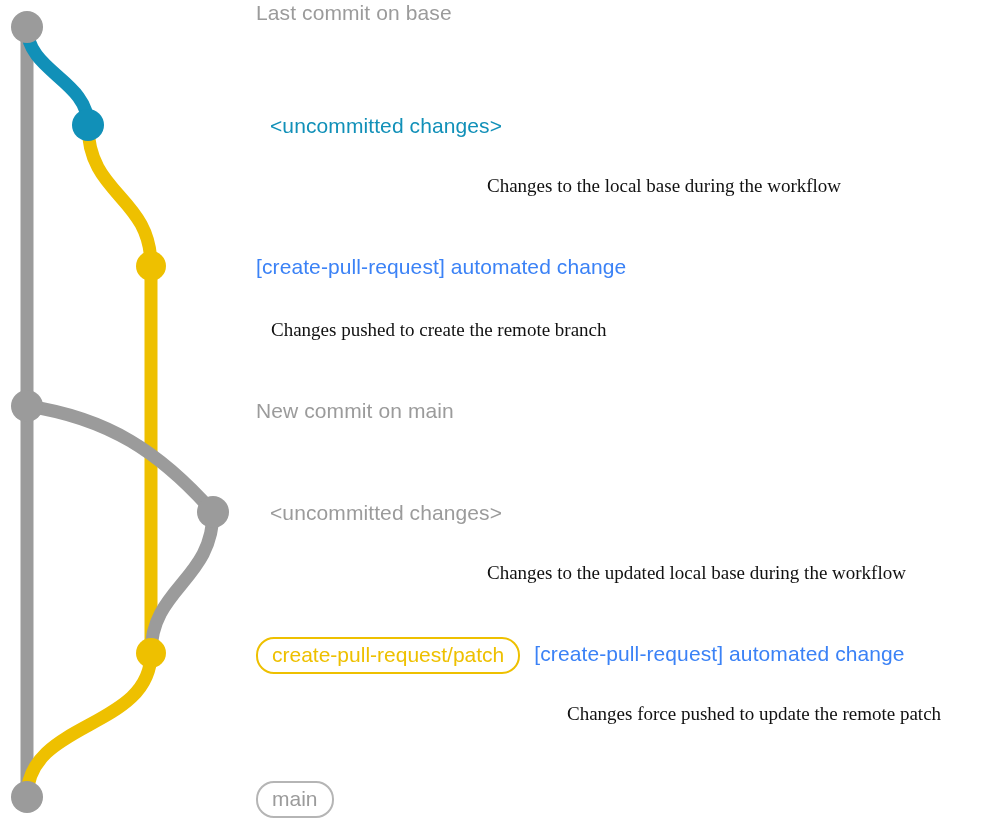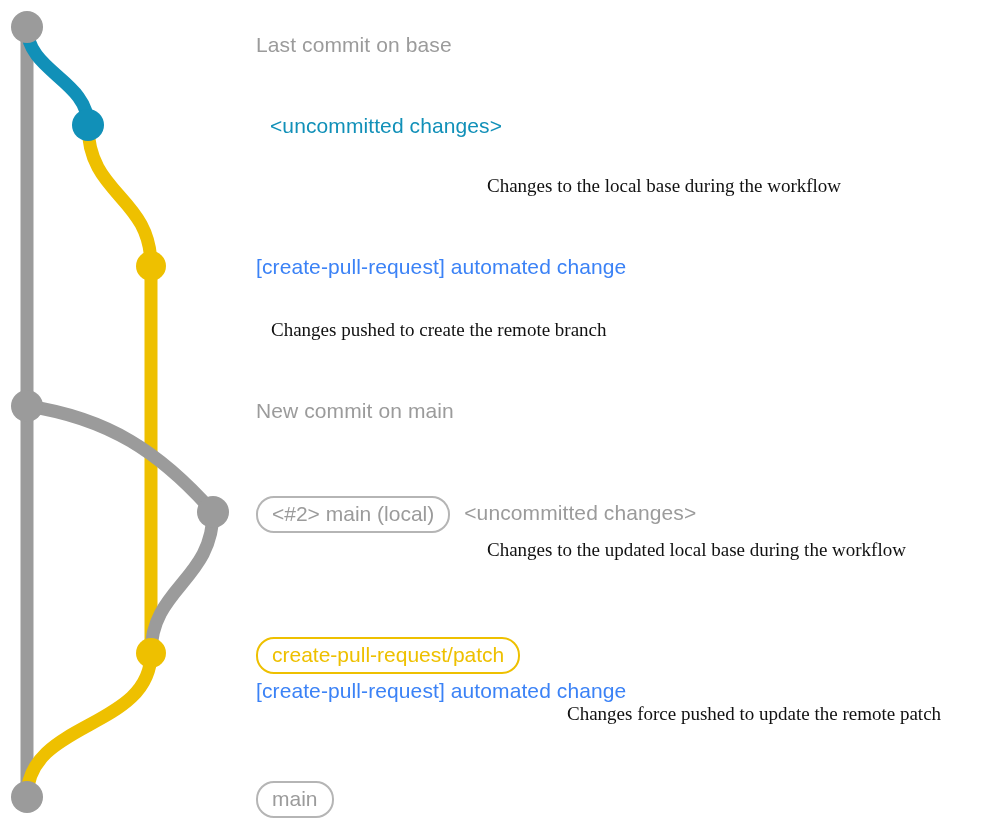--- a/index.html
+++ b/index.html
@@ -83,47 +83,46 @@
 
   <circle cx="27" cy="27" r="16" fill="#9b9b9b"></circle>
   <circle cx="88" cy="125" r="16" fill="#1190b8"></circle>
   <circle cx="151" cy="266" r="15" fill="#eec000"></circle>
   <circle cx="27" cy="406" r="16" fill="#9b9b9b"></circle>
   <circle cx="213" cy="512" r="16" fill="#9b9b9b"></circle>
   <circle cx="151" cy="653" r="15" fill="#eec000"></circle>
   <circle cx="27" cy="797" r="16" fill="#9b9b9b"></circle>
 </svg>
 
-<div class="row" style="left:256px; top:32px;">
+<div class="row" style="left:256px; top:0;">
   <span class="headline c-gray">Last commit on base</span>
 </div>
 
 <div class="row" style="left:256px; top:109px;">
   <span class="gap"></span>
   <span class="headline c-teal" style="margin-top:4px;">&lt;uncommitted changes&gt;</span>
 </div>
 <div class="desc" style="left:487px; top:146px;">Changes to the local base during the workflow</div>
 
 <div class="row" style="left:256px; top:254px;">
   <span class="headline c-gold">[create-pull-request] automated change</span>
 </div>
 <div class="desc" style="left:271px; top:290px;">Changes pushed to create the remote branch</div>
 
 <div class="row" style="left:256px; top:398px;">
   <span class="headline c-gray">New commit on main</span>
 </div>
 
 <div class="row" style="left:256px; top:496px;">
-  <span class="badge b-gray">&lt;#2&gt; main (local)</span>
   <span class="gap"></span>
   <span class="headline c-gray" style="margin-top:4px;">&lt;uncommitted changes&gt;</span>
 </div>
-<div class="desc" style="left:487px; top:510px;">Changes to the updated local base during the workflow</div>
+<div class="desc" style="left:487px; top:533px;">Changes to the updated local base during the workflow</div>
 
-<div class="row" style="left:256px; top:637px;flex-direction:column;">
+<div class="row" style="left:256px; top:637px;">
   <span class="badge b-gold">create-pull-request/patch</span>
   <span class="gap"></span>
   <span class="headline c-gold" style="margin-top:4px;">[create-pull-request] automated change</span>
 </div>
 <div class="desc" style="left:567px; top:674px;">Changes force pushed to update the remote patch</div>
 
 <div class="row" style="left:256px; top:781px;">
   <span class="badge b-gray">main</span>
   <span class="gap"></span>
 </div>

